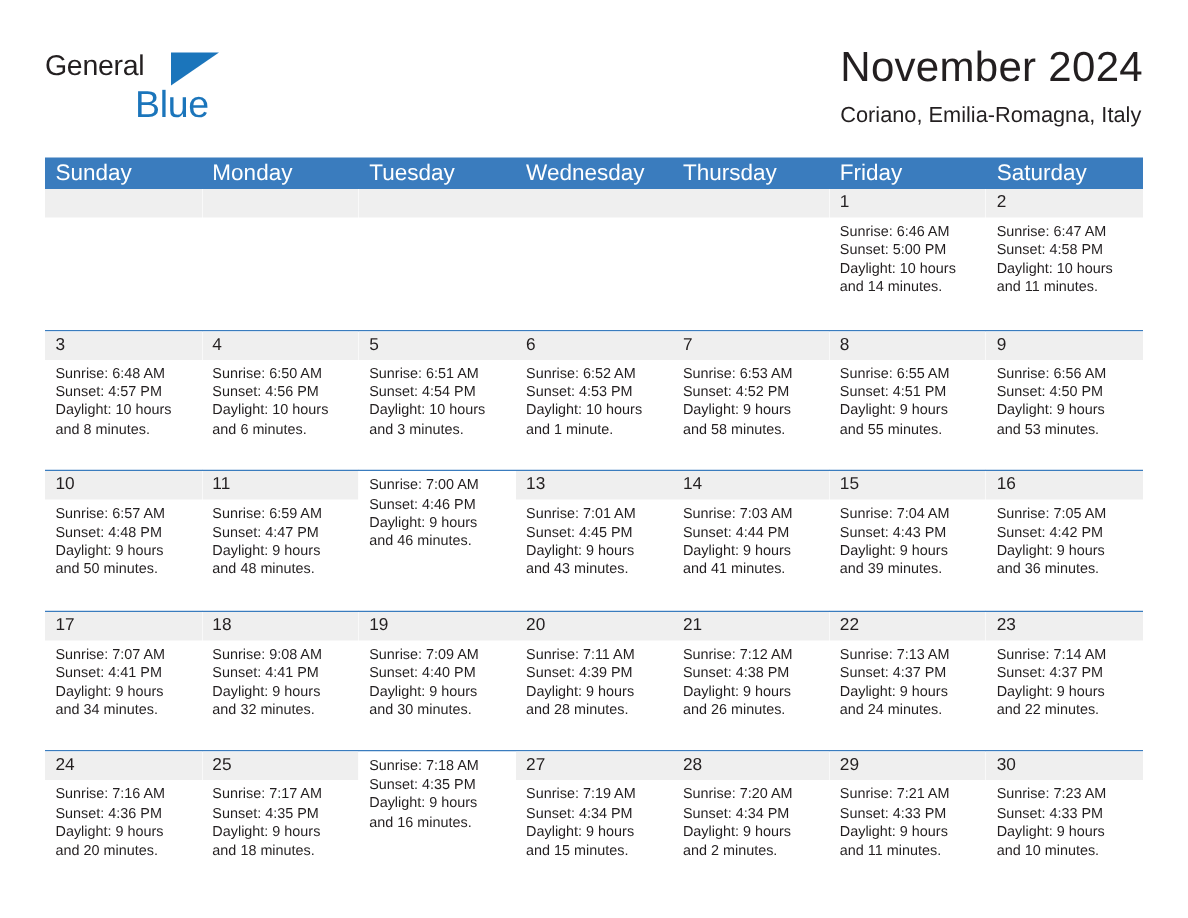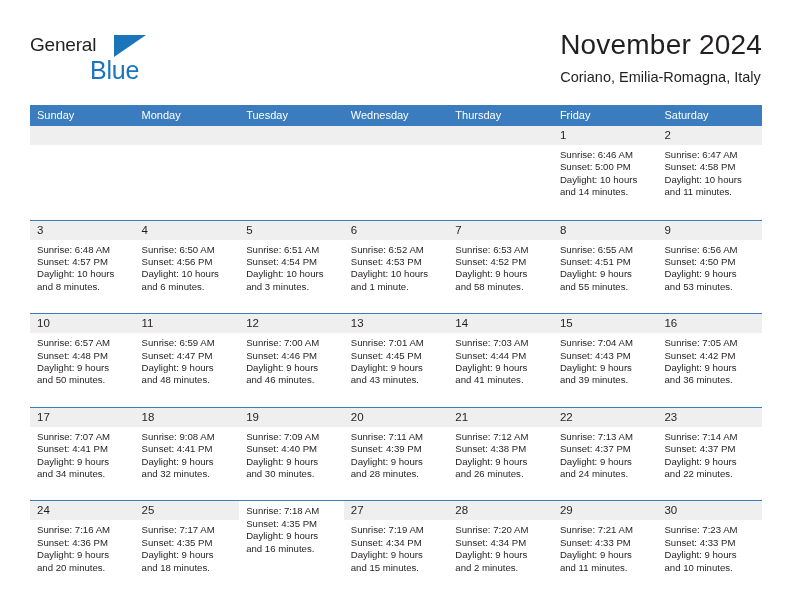--- a/index.html
+++ b/index.html
@@ -95,21 +95,21 @@
   }
 
   .dow-row {
     display: flex;
     background: #3A7CBE;
     height: 21px;
   }
   .dow-cell {
     flex: 1 1 0;
     color: #FFFFFF;
-    font-size: 11px;
+    font-size: 15px;
     line-height: 21px;
     padding-left: 7px;
     box-sizing: border-box;
     white-space: nowrap;
     overflow: hidden;
   }
 
   .week-row {
     display: flex;
     border-top: 1.6px solid #3A7CBE;
@@ -298,21 +298,20 @@
       <div class="day-cell">
         <div class="day-number-band">11</div>
         <div class="day-body">
           <div>Sunrise: 6:59 AM</div>
           <div>Sunset: 4:47 PM</div>
           <div>Daylight: 9 hours</div>
           <div>and 48 minutes.</div>
         </div>
       </div>
       <div class="day-cell">
-        <div class="day-number-band">12</div>
         <div class="day-body">
           <div>Sunrise: 7:00 AM</div>
           <div>Sunset: 4:46 PM</div>
           <div>Daylight: 9 hours</div>
           <div>and 46 minutes.</div>
         </div>
       </div>
       <div class="day-cell">
         <div class="day-number-band">13</div>
         <div class="day-body">

